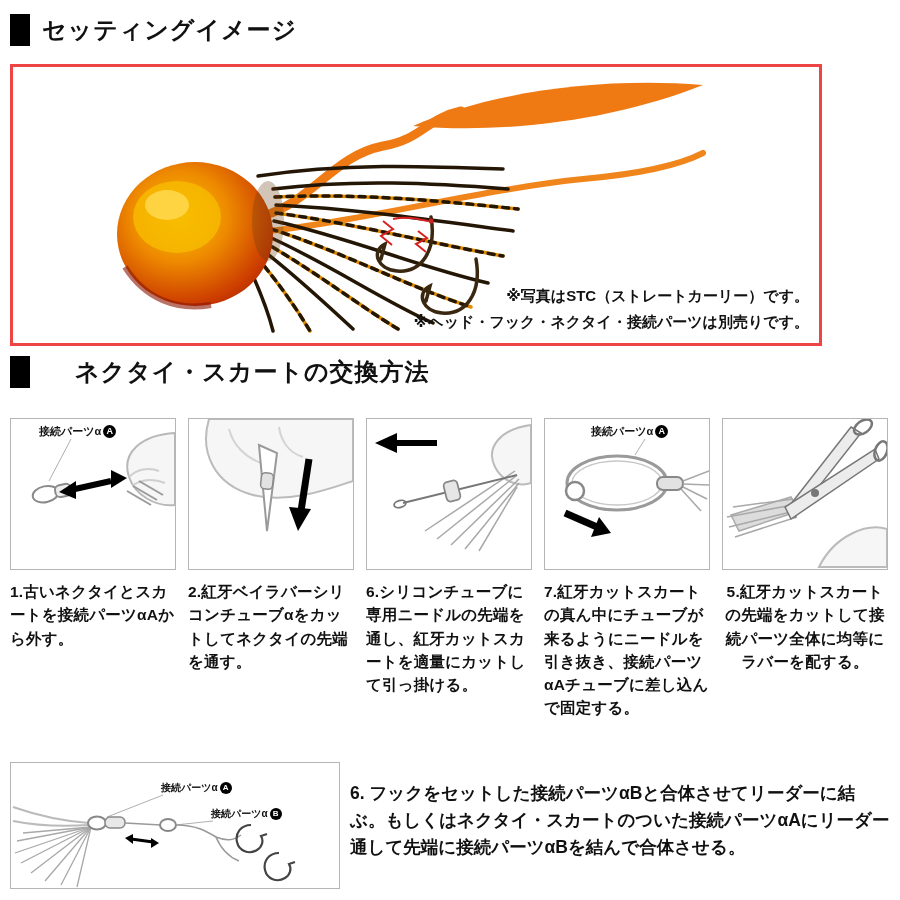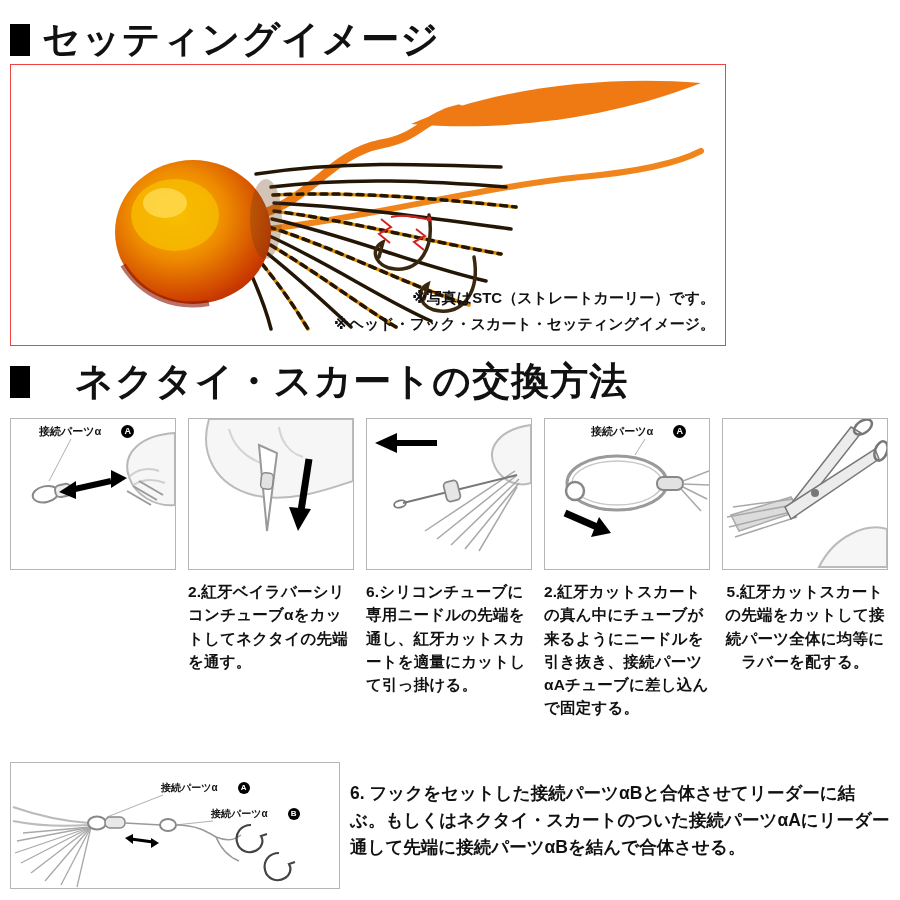--- a/index.html
+++ b/index.html
@@ -1,27 +1,27 @@
 <!DOCTYPE html>
 <html><head>
 <meta charset="utf-8">
 <style>
   html,body{margin:0;padding:0;background:#fff;}
   .page{position:relative;width:900px;height:900px;background:#ffffff;overflow:hidden;
         font-family:"Liberation Sans","DejaVu Sans",sans-serif;color:#111;}
   .sec-header{position:absolute;display:flex;align-items:center;gap:12px;}
   .sec-bar{width:20px;height:32px;background:#000;}
-  .sec-title{font-size:38px;font-weight:bold;letter-spacing:1px;white-space:nowrap;}
-  .main-box{position:absolute;left:10px;top:64px;width:716px;height:282px;border:1px solid #ef4444;box-sizing:border-box;}
+  .sec-title{font-size:24px;font-weight:bold;letter-spacing:1px;white-space:nowrap;}
+  .main-box{position:absolute;left:10px;top:64px;width:812px;height:282px;border:3px solid #ef4444;box-sizing:border-box;}
   .lure-wrap{position:absolute;left:50px;top:4px;width:650px;height:270px;}
   .notes{position:absolute;right:10px;bottom:8px;text-align:right;font-size:15px;font-weight:bold;line-height:1.75;}
   .panel{position:absolute;top:418px;width:166px;height:152px;border:1px solid #b5b5b5;box-sizing:border-box;background:#fff;overflow:hidden;}
   .panel svg{position:absolute;left:0;top:0;}
   .px1{left:10px}.px2{left:188px}.px3{left:366px}.px4{left:544px}.px5{left:722px}
-  .panel-label{position:absolute;z-index:2;font-size:11px;font-weight:bold;display:flex;align-items:center;gap:20px;white-space:nowrap;}
+  .panel-label{position:absolute;z-index:2;font-size:11px;font-weight:bold;display:flex;align-items:center;gap:2px;white-space:nowrap;}
   .badge{display:inline-flex;width:13px;height:13px;border-radius:50%;background:#000;color:#fff;font-size:9px;font-weight:bold;align-items:center;justify-content:center;line-height:1;}
   .step-text{position:absolute;top:580px;width:166px;font-size:15.5px;font-weight:bold;line-height:1.5;letter-spacing:.2px;word-break:break-all;}
   .bottom-box{position:absolute;left:10px;top:762px;width:330px;height:127px;border:1px solid #b5b5b5;box-sizing:border-box;background:#fff;overflow:hidden;}
   .step6-text{position:absolute;left:350px;top:780px;width:540px;font-size:17.5px;font-weight:bold;line-height:1.55;word-break:break-all;}
 </style>
 </head>
 <body>
 
 <div class="page">
 
@@ -84,21 +84,21 @@
         <g fill="none" stroke="#d62020" stroke-width="2">
           <path d="M320,150 l10,8 -12,7 11,9"></path>
           <path d="M355,160 l9,7 -11,6 10,8"></path>
           <path d="M330,148 C345,145 355,148 365,150"></path>
           <circle cx="368" cy="150" r="2.5" fill="#d62020" stroke="none"></circle>
         </g>
       </svg>
     </div>
     <div class="notes">
       <div>※写真はSTC（ストレートカーリー）です。</div>
-      <div>※ヘッド・フック・スカート・セッティングイメージ。</div>
+      <div>※ヘッド・フック・ネクタイ・接続パーツは別売りです。</div>
     </div>
   </div>
 
   <div class="sec-header" style="left:10px;top:356px;gap:45px;">
     <div class="sec-bar"></div>
     <div class="sec-title">ネクタイ・スカートの交換方法</div>
   </div>
 
   <div class="panel px1">
     <div class="panel-label" style="left:28px;top:5px;">
@@ -214,23 +214,24 @@
       <g>
         <polygon points="128,8 138,14 72,98 64,90" fill="#ececec" stroke="#777" stroke-width="1.5"></polygon>
         <polygon points="152,30 156,40 68,100 62,88" fill="#ececec" stroke="#777" stroke-width="1.5"></polygon>
         <circle cx="92" cy="74" r="4" fill="#777"></circle>
         <ellipse cx="140" cy="8" rx="10" ry="6" fill="none" stroke="#777" stroke-width="2.5" transform="rotate(-35 140 8)"></ellipse>
         <ellipse cx="158" cy="32" rx="10" ry="6" fill="none" stroke="#777" stroke-width="2.5" transform="rotate(-70 158 32)"></ellipse>
       </g>
     </svg>
   </div>
 
+  <div class="step-text" style="left:10px;">1.古いネクタイとスカートを接続パーツαAから外す。</div>
   <div class="step-text" style="left:188px;">2.紅牙ベイラバーシリコンチューブαをカットしてネクタイの先端を通す。</div>
   <div class="step-text" style="left:366px;">6.シリコンチューブに専用ニードルの先端を通し、紅牙カットスカートを適量にカットして引っ掛ける。</div>
-  <div class="step-text" style="left:544px;">2.紅牙カットスカートの真ん中にチューブが来るようにニードルを引き抜き、接続パーツαAチューブに差し込んで固定する。</div>
+  <div class="step-text" style="left:544px;">7.紅牙カットスカートの真ん中にチューブが来るようにニードルを引き抜き、接続パーツαAチューブに差し込んで固定する。</div>
   <div class="step-text" style="left:722px;text-align:center;">5.紅牙カットスカートの先端をカットして接続パーツ全体に均等にラバーを配する。</div>
 
   <div class="bottom-box">
     <div class="panel-label" style="left:150px;top:18px;font-size:10px;">
       <span>接続パーツα</span>
       <span class="badge" style="width:12px;height:12px;font-size:8px;">A</span>
     </div>
     <div class="panel-label" style="left:200px;top:44px;font-size:10px;">
       <span>接続パーツα</span>
       <span class="badge" style="width:12px;height:12px;font-size:8px;">B</span>

